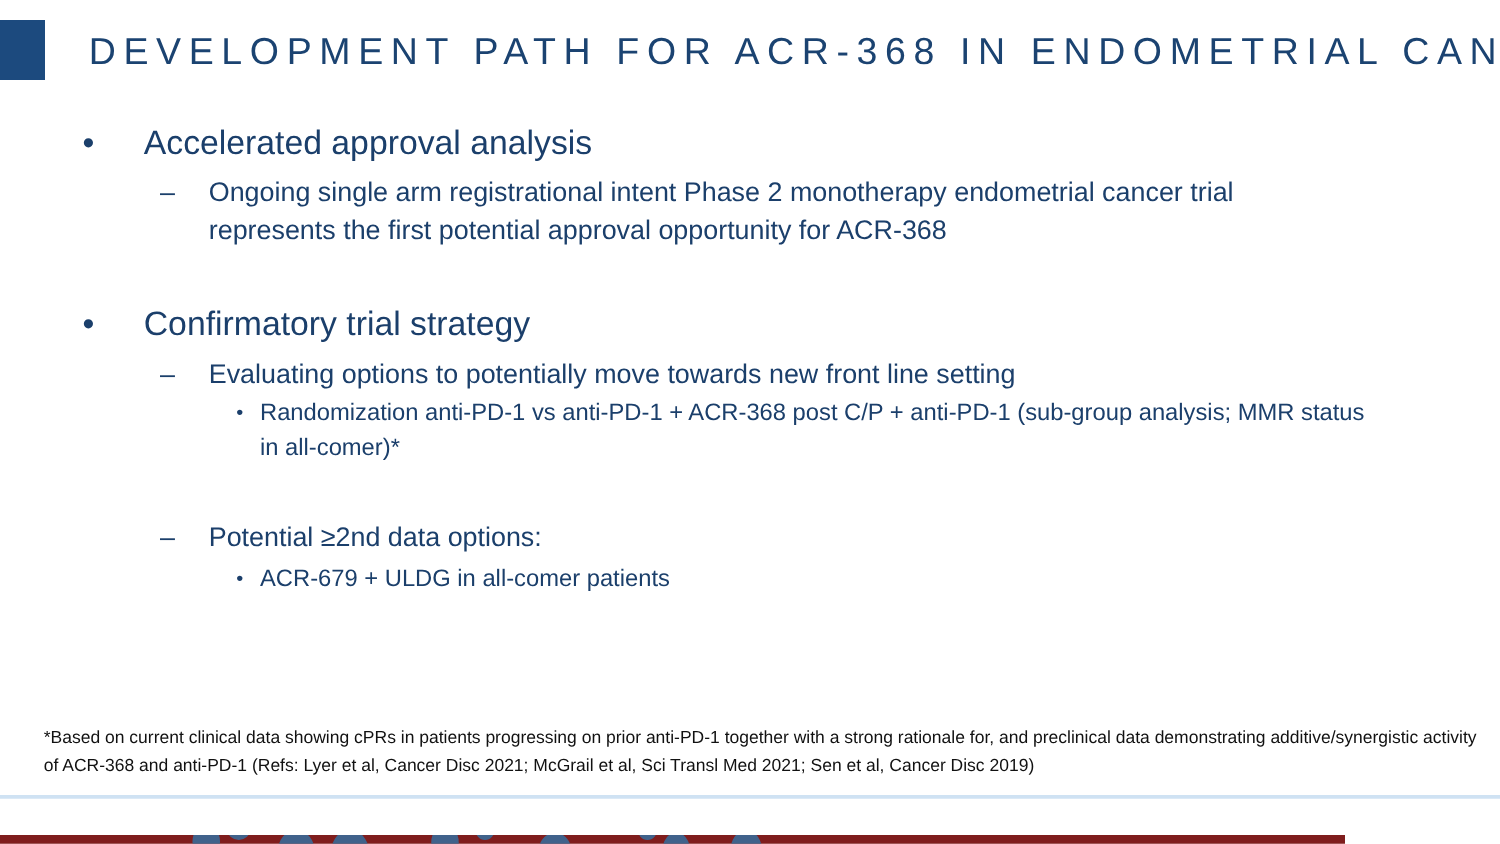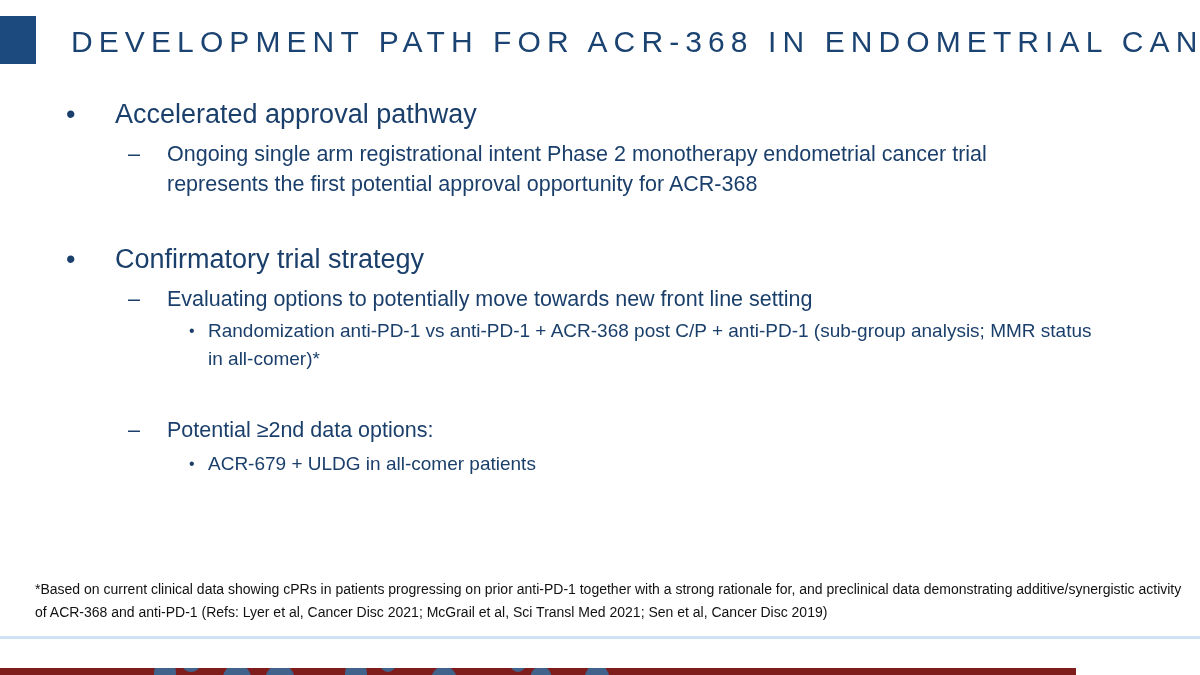--- a/index.html
+++ b/index.html
@@ -69,21 +69,21 @@
 </head>
 <body>
 
 <div class="title-square"></div>
 <h1 class="page-title">DEVELOPMENT PATH FOR ACR-368 IN ENDOMETRIAL CANCER</h1>
 
 <div class="content">
 
   <div class="l1" style="top:98px;">
     <span class="mark">•</span>
-    <span class="txt">Accelerated approval pathway</span>
+    <span class="txt">Accelerated approval analysis</span>
   </div>
   <div class="l2" style="top:139px;">
     <span class="mark">–</span>
     <span class="txt">Ongoing single arm registrational intent Phase 2 monotherapy endometrial cancer trial represents the first potential approval opportunity for ACR-368</span>
   </div>
 
   <div class="l1" style="top:243px;">
     <span class="mark">•</span>
     <span class="txt">Confirmatory trial strategy</span>
   </div>

